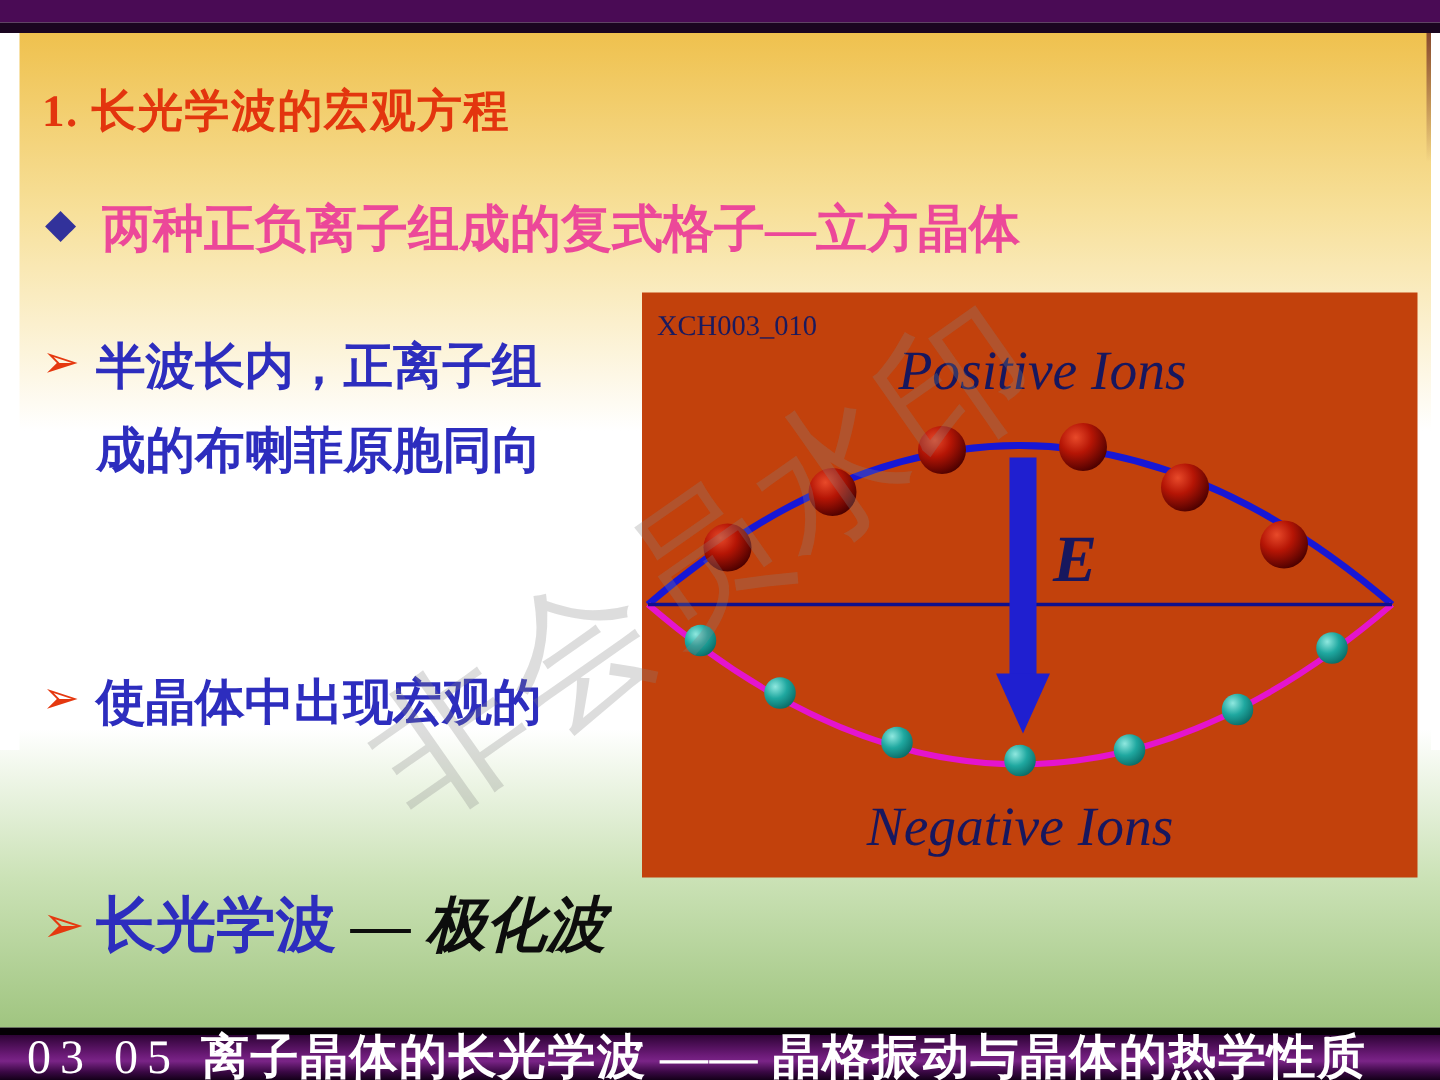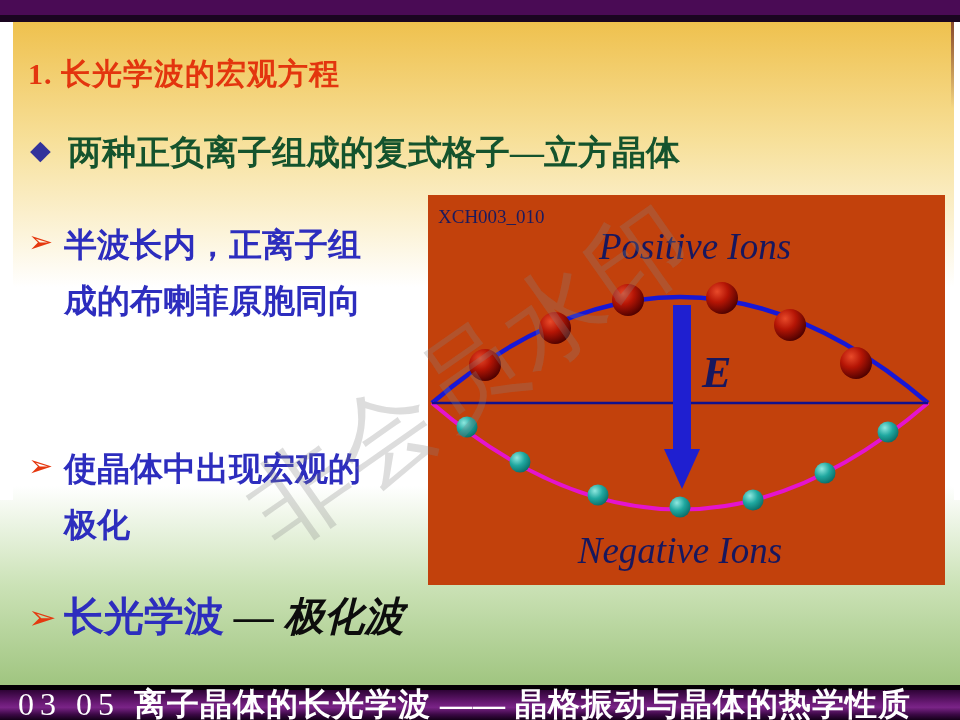--- a/index.html
+++ b/index.html
@@ -21,21 +21,21 @@
   .page-title{
     position:absolute;left:28px;top:54px;width:700px;
     font-size:30px;font-weight:bold;color:#e3350e;letter-spacing:1px;
   }
   .heading{position:absolute;left:28px;top:130px;width:780px;height:40px;}
   .heading .diamond{
     position:absolute;left:2px;top:4px;font-size:27px;color:#32329b;
     font-family:"DejaVu Sans",sans-serif;
   }
   .heading .heading-text{
-    position:absolute;left:40px;top:0;font-size:34px;font-weight:bold;color:#14532d;
+    position:absolute;left:40px;top:0;font-size:34px;font-weight:bold;color:#ec4899;
   }
   .body-item{position:absolute;left:64px;width:400px;color:#2d2dbe;}
   .body-item .line{font-size:33px;line-height:56px;font-weight:bold;white-space:nowrap;}
   .body-item .bullet{
     position:absolute;left:-36px;top:10px;font-size:30px;color:#e5380f;line-height:1;
     font-family:"DejaVu Sans",sans-serif;
   }
   #item1{top:217px;}
   #item2{top:441px;}
   #item3{top:592px;}
@@ -145,21 +145,20 @@
 
     <div class="body-item" id="item1">
       <span class="bullet">➢</span>
       <div class="line">半波长内，正离子组</div>
       <div class="line">成的布喇菲原胞同向</div>
     </div>
 
     <div class="body-item" id="item2">
       <span class="bullet">➢</span>
       <div class="line">使晶体中出现宏观的</div>
-      <div class="line">极化</div>
     </div>
 
     <div class="body-item" id="item3">
       <span class="bullet">➢</span>
       <div class="line"><span class="txt-blue">长光学波</span><span class="txt-black"> — 极化波</span></div>
     </div>
 
   </div>
 
   <div class="footer-black"></div>

